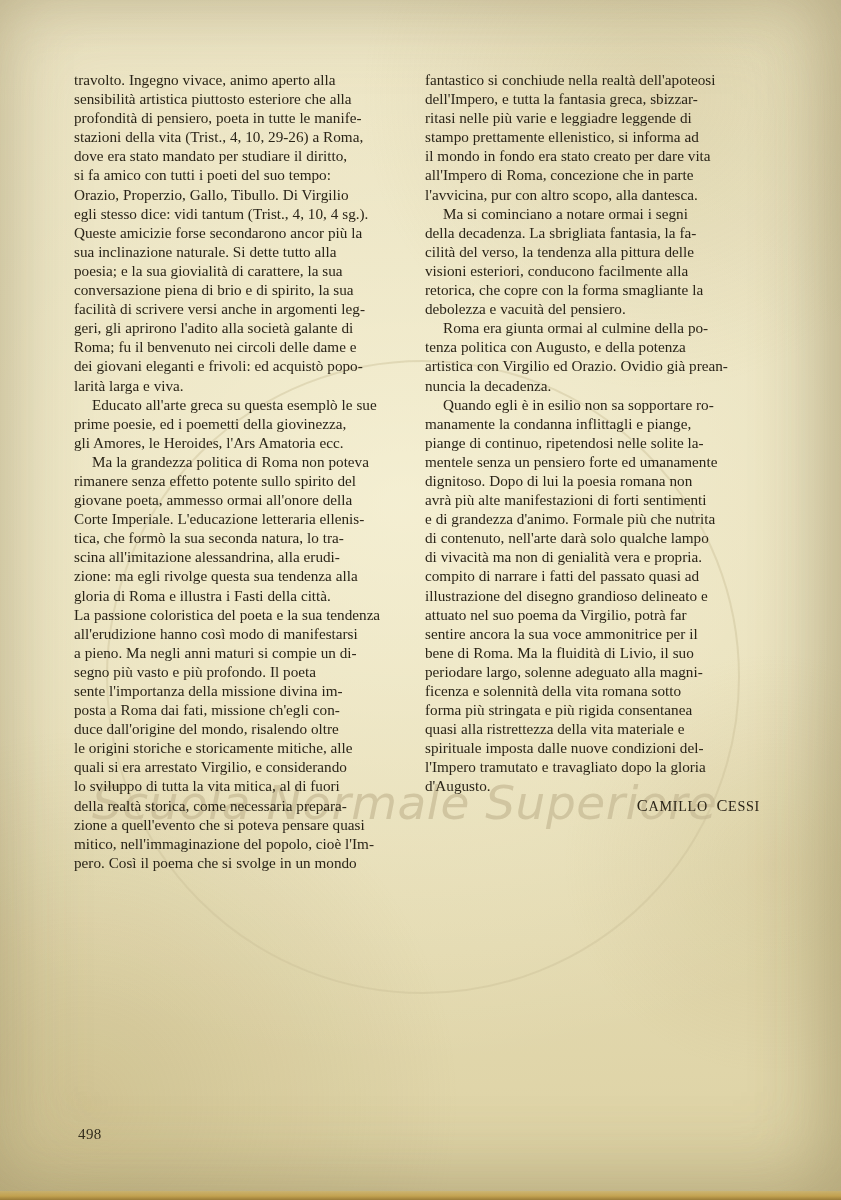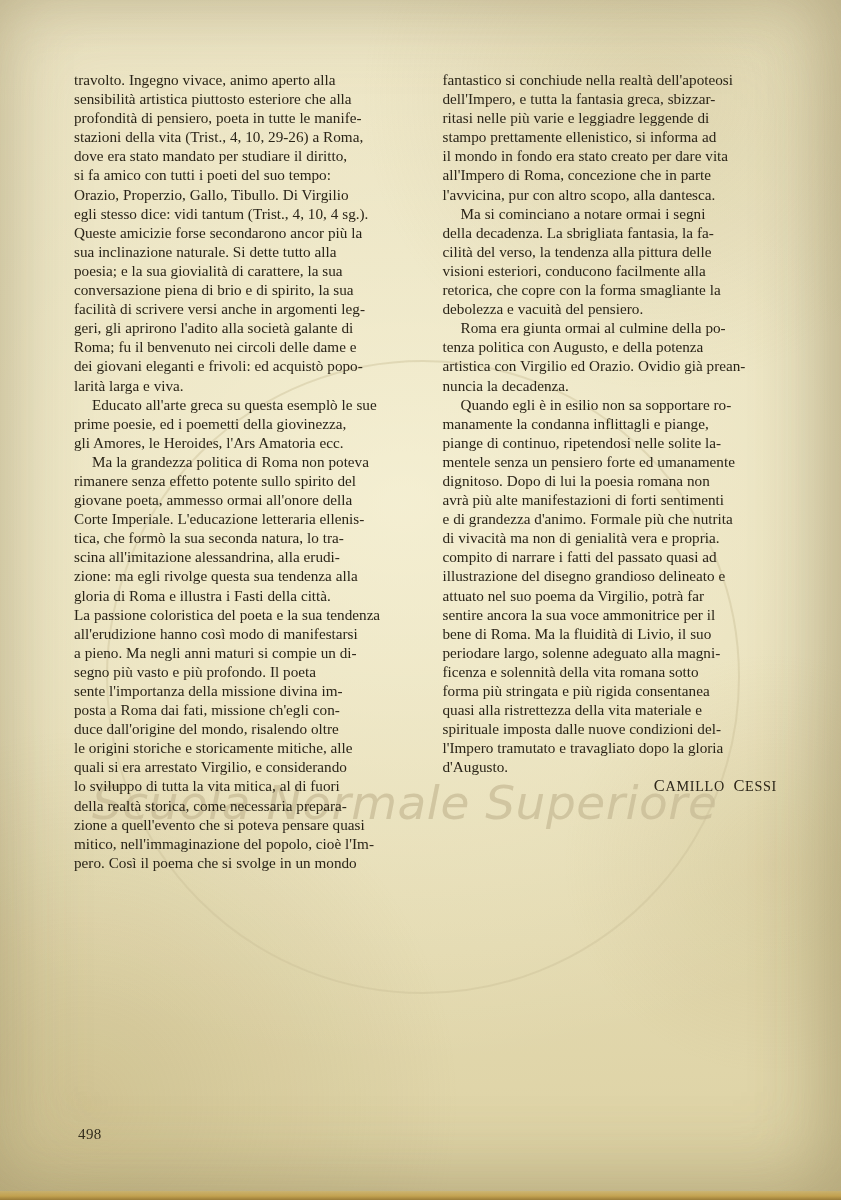--- a/index.html
+++ b/index.html
@@ -74,21 +74,21 @@
     pointer-events: none;
   }
 
   
   .columns {
     position: absolute;
     left: 74px;
     top: 70px;
     width: 703px;
     display: flex;
-    gap: 34px;
+    gap: 16px;
   }
   .col {
     width: 335px;
   }
   .col p {
     margin: 0;
     text-align: justify;
     text-align-last: justify;
     font-size: 15.2px;
     line-height: 19.1px;
@@ -198,20 +198,21 @@
         <span class="line">tenza politica con Augusto, e della potenza</span>
         <span class="line">artistica con Virgilio ed Orazio. Ovidio già prean-</span>
         <span class="line">nuncia la decadenza.</span>
         <span class="line" style="text-indent:18px">Quando egli è in esilio non sa sopportare ro-</span>
         <span class="line">manamente la condanna inflittagli e piange,</span>
         <span class="line">piange di continuo, ripetendosi nelle solite la-</span>
         <span class="line">mentele senza un pensiero forte ed umanamente</span>
         <span class="line">dignitoso. Dopo di lui la poesia romana non</span>
         <span class="line">avrà più alte manifestazioni di forti sentimenti</span>
         <span class="line">e di grandezza d'animo. Formale più che nutrita</span>
+        <span class="line">di contenuto, nell'arte darà solo qualche lampo</span>
         <span class="line">di vivacità ma non di genialità vera e propria.</span>
         <span class="line">compito di narrare i fatti del passato quasi ad</span>
         <span class="line">illustrazione del disegno grandioso delineato e</span>
         <span class="line">attuato nel suo poema da Virgilio, potrà far</span>
         <span class="line">sentire ancora la sua voce ammonitrice per il</span>
         <span class="line">bene di Roma. Ma la fluidità di Livio, il suo</span>
         <span class="line">periodare largo, solenne adeguato alla magni-</span>
         <span class="line">ficenza e solennità della vita romana sotto</span>
         <span class="line">forma più stringata e più rigida consentanea</span>
         <span class="line">quasi alla ristrettezza della vita materiale e</span>

